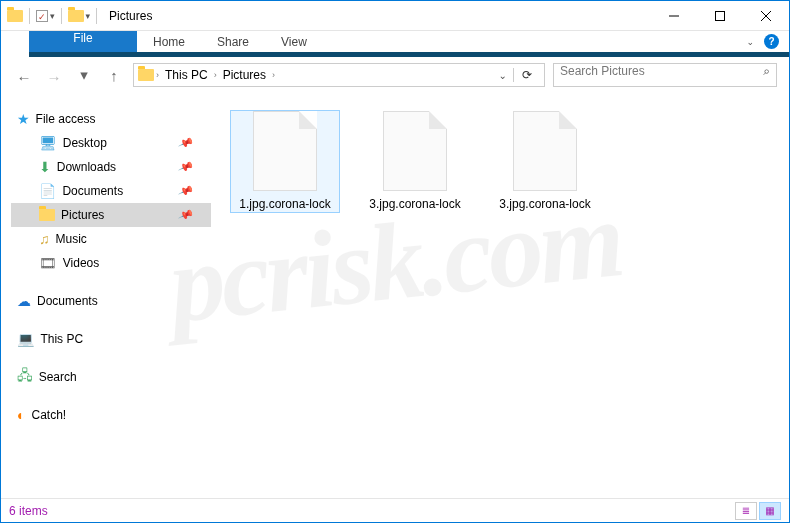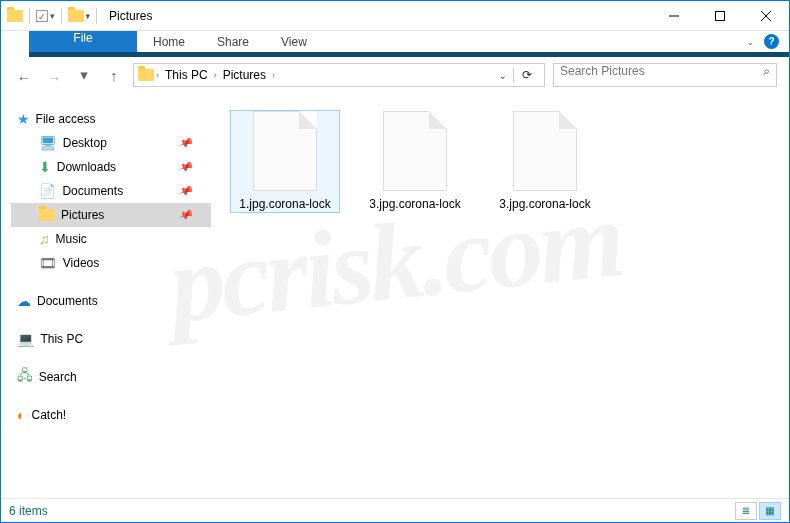--- a/index.html
+++ b/index.html
@@ -41,21 +41,21 @@
 .nav-item.selected { background: #d8d8d8; }
 .pin { margin-left: auto; margin-right: 18px; color: #888; font-size: 11px; transform: rotate(20deg); display:inline-block; }
 .files { flex: 1; padding: 18px 10px 0 20px; display: flex; flex-wrap: wrap; align-content: flex-start; gap: 28px 22px; position: relative; }
 .file { width: 108px; display: flex; flex-direction: column; align-items: center; }
 .file.sel { outline: 1px solid #99d1ff; background: #cce8ff66; }
 .file-icon { width: 64px; height: 80px; background: #fafafa; border: 1px solid #ddd; position: relative; margin-bottom: 6px; }
 .file-icon::before { content:''; position:absolute; top:-1px; right:-1px; width:0; height:0; border-left:18px solid #e8e8e8; border-top:18px solid #fff; }
 .file-label { text-align: center; word-break: break-all; line-height: 1.25; font-size: 12px; color:#000; }
 
 
-.statusbar { position: absolute; bottom: 0; left: 0; right: 0; height: 24px; border-top: 1px solid #e5e5e5; display: flex; align-items: center; padding: 0 8px; color: #0f766e; }
+.statusbar { position: absolute; bottom: 0; left: 0; right: 0; height: 24px; border-top: 1px solid #e5e5e5; display: flex; align-items: center; padding: 0 8px; color: #a21caf; }
 .statusbar .view-btns { margin-left: auto; display: flex; gap: 2px; }
 .view-btn { width: 22px; height: 18px; border: 1px solid #ccc; display:flex; align-items:center; justify-content:center; font-size:10px; }
 .view-btn.active { background: #cce8ff; border-color:#99d1ff; }
 
 
 .ico { width:16px; height:16px; display:inline-flex; align-items:center; justify-content:center; }
 .folder-ico { width:16px; height:12px; background:#ffd666; border-radius:1px; position:relative; }
 .folder-ico::before { content:''; position:absolute; top:-3px; left:0; width:7px; height:3px; background:#ffca3a; border-radius:1px 1px 0 0; }
 .star-ico { color:#2b9fe6; font-size:14px; }
 .monitor-ico { color:#3aa0da; font-size:14px; }

